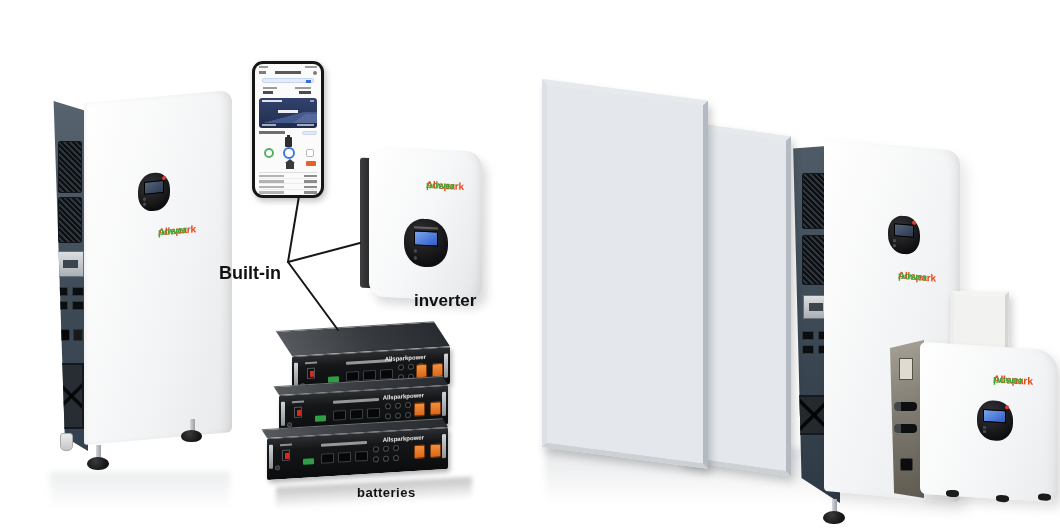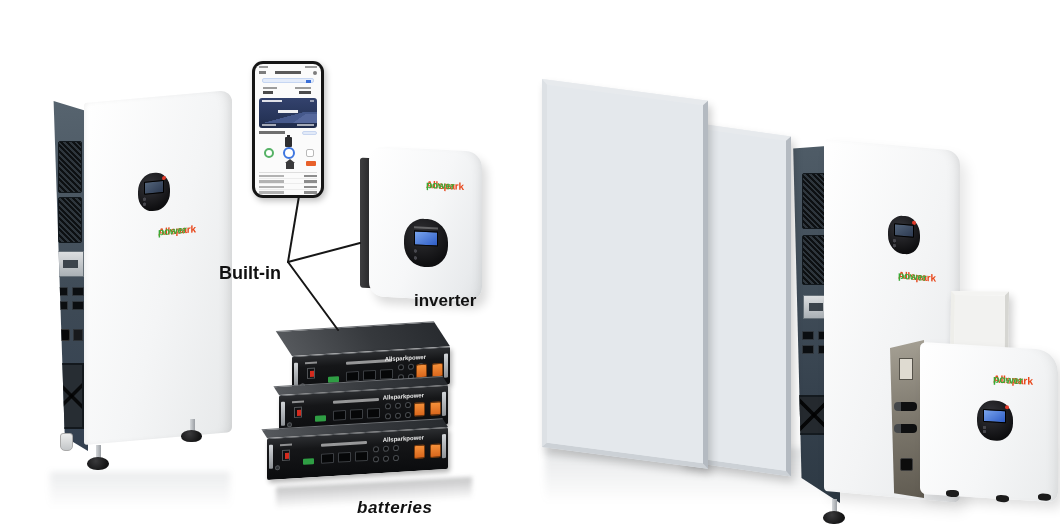--- a/index.html
+++ b/index.html
@@ -5,21 +5,21 @@
   html,body{margin:0;padding:0;background:#fff;}
   .stage{position:relative;width:1060px;height:530px;background:#ffffff;overflow:hidden;
          font-family:"Liberation Sans",sans-serif;}
   .stage *{position:absolute;box-sizing:border-box;}
 
   
   .lbl{color:#111;font-weight:bold;white-space:nowrap;}
   .lbl-wifi{left:318px;top:94px;font-size:15px;letter-spacing:.2px;}
   .lbl-built{left:219px;top:263px;font-size:18px;}
   .lbl-inverter{left:414px;top:291px;font-size:17px;}
-  .lbl-batteries{left:357px;top:498px;font-size:17px;letter-spacing:.5px;font-style:italic;}
+  .lbl-batteries{left:357px;top:485px;font-size:13px;letter-spacing:.5px;}
 
   svg.lines{left:0;top:0;pointer-events:none;}
   svg.lines line{stroke:#161616;stroke-width:2;stroke-linecap:round;}
 
   
   .logo{font-weight:bold;text-align:center;white-space:nowrap;letter-spacing:-.2px;}
   .logo .p1{color:#e8481c;font-style:normal;}
   .logo .p2{color:#3aaa35;font-style:normal;}
 
   

